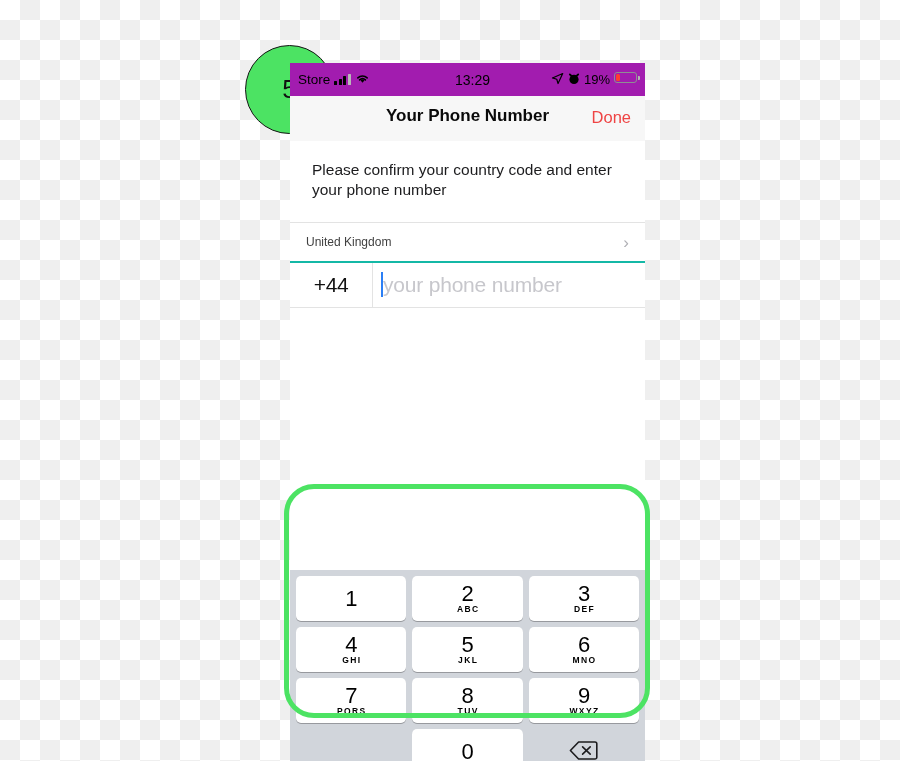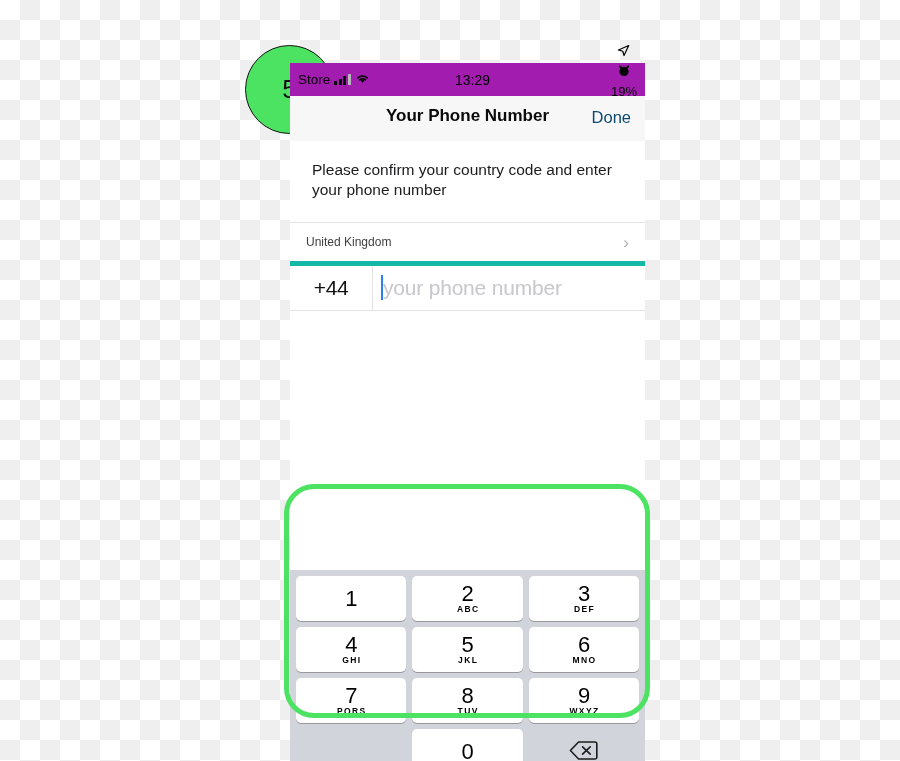--- a/index.html
+++ b/index.html
@@ -56,24 +56,23 @@
     left: 10px; right: 0;
     text-align: center;
     font-size: 14px;
     font-weight: 400;
     letter-spacing: 0px;
   }
   .sb-right {
     position: absolute;
     right: 8px;
     display: flex;
-    align-items: center;
+    align-items: flex-start;
     gap: 4px;
     font-size: 13px;
-    flex-direction: column;
   }
   .signal-bars { display: inline-flex; align-items: flex-end; gap: 1.5px; height: 11px; }
   .signal-bars i { display:block; width: 3px; background: #000; border-radius: .5px; }
   .signal-bars i:nth-child(1){ height: 4px; }
   .signal-bars i:nth-child(2){ height: 6.5px; }
   .signal-bars i:nth-child(3){ height: 9px; }
   .signal-bars i:nth-child(4){ height: 11px; background: #b9b9b9; }
 
   .battery {
     position: relative;
@@ -112,21 +111,21 @@
     left: 0; right: 0; top: 10px;
     text-align: center;
     font-size: 17px;
     font-weight: bold;
     color: #0a0a0a;
   }
   .nav-done {
     position: absolute;
     right: 14px; top: 12px;
     font-size: 16.5px;
-    color: #0c4a6e;
+    color: #ef4444;
   }
 
   
   .sheet {
     position: absolute;
     left: 0; top: 78px;
     width: 355px;
     height: 570px;
     background: #ffffff;
   }
@@ -164,21 +163,21 @@
     color: #b0b0b5;
     font-size: 17px;
     line-height: 1;
   }
 
   .input-row {
     position: relative;
     height: 44px;
     display: flex;
     align-items: center;
-    border-top: 5px solid #14b8a6;
+    border-top: 2px solid #14b8a6;
     border-bottom: 1px solid #e3e3e3;
   }
   .cc {
     width: 82px;
     text-align: center;
     font-size: 21px;
     color: #111;
     letter-spacing: -0.4px;
   }
   .cc-divider {

